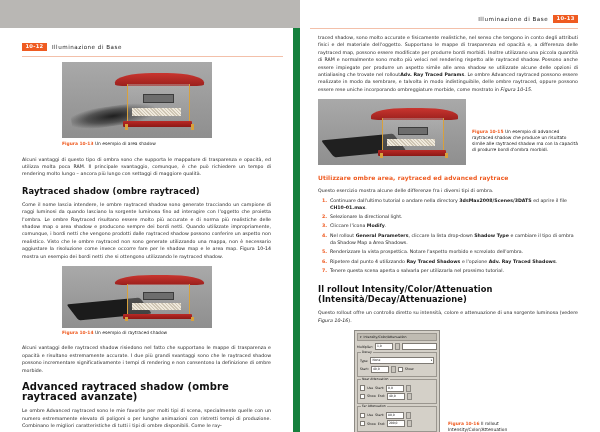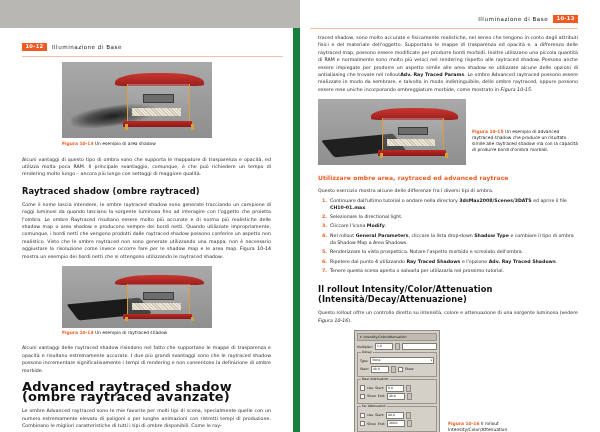--- a/index.html
+++ b/index.html
@@ -197,21 +197,21 @@
           </div>
         </div>
         <div class="cap">
           <span class="fnum">Figura 10-14</span>
           <span>Un esempio di raytraced shadow</span>
         </div>
       </div>
 
       <p class="body" style="margin-top:8px;">Alcuni vantaggi delle raytraced shadow risiedono nel fatto che supportano le mappe di trasparenza e opacità e risultano estremamente accurate. I due più grandi svantaggi sono che le raytraced shadow possono incrementare significativamente i tempi di rendering e non consentono la definizione di ombre morbide.</p>
 
-      <h2 class="sec" style="margin-top:8px;font-size:13px;">Advanced raytraced shadow (ombre raytraced avanzate)</h2>
+      <h2 class="sec" style="margin-top:8px;font-size:10px;">Advanced raytraced shadow (ombre raytraced avanzate)</h2>
 
       <p class="body">Le ombre Advanced raytraced sono le mie favorite per molti tipi di scena, specialmente quelle con un numero estremamente elevato di poligoni o per lunghe animazioni con ristretti tempi di produzione. Combinano le migliori caratteristiche di tutti i tipi di ombre disponibili. Come le ray-</p>
 
     </div>
   </div>
 
   <div class="page right">
 
     <div class="runhead r">
       <span class="runtitle">Illuminazione di Base</span>

